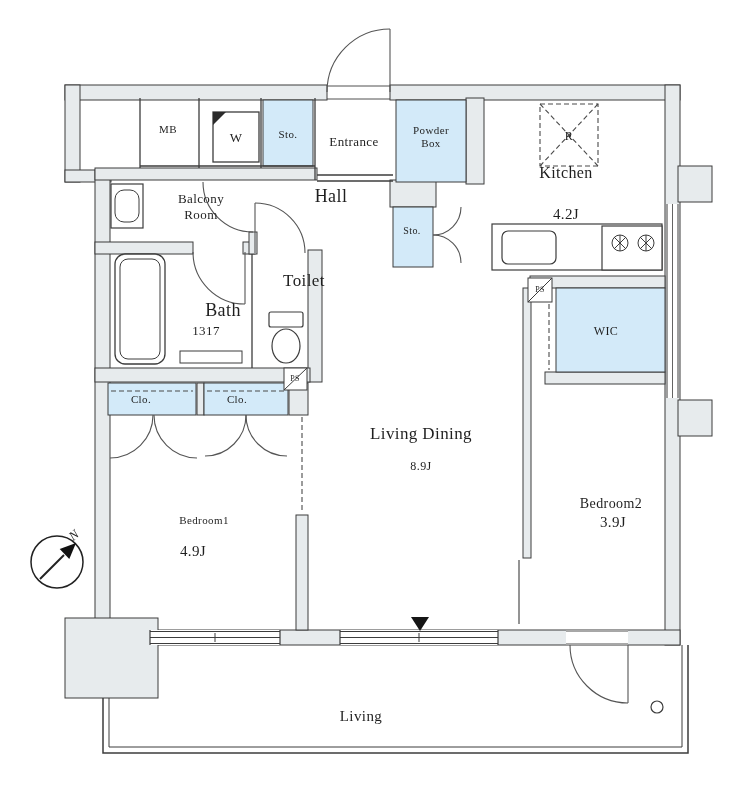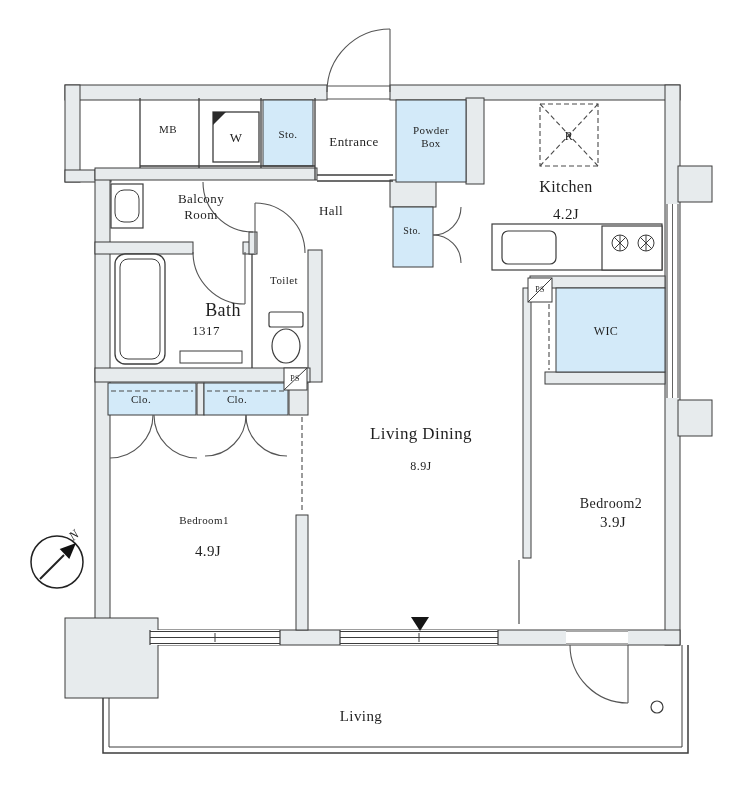--- a/index.html
+++ b/index.html
@@ -228,47 +228,47 @@
   <div class="lbl" style="left:236px;top:138px;font-size:13px">W</div>
   <div class="lbl" style="left:288px;top:135px;font-size:11px">Sto.</div>
   <div class="lbl" style="left:354px;top:142px;font-size:13px">Entrance</div>
 
   <div class="lbl" style="left:431px;top:137px;font-size:11px">
     <span class="ln">Powder</span>
     <span class="ln">Box</span>
   </div>
 
   <div class="lbl" style="left:569px;top:136px;font-size:12px">R</div>
-  <div class="lbl" style="left:566px;top:187px;font-size:16px">Kitchen</div>
+  <div class="lbl" style="left:566px;top:173px;font-size:16px">Kitchen</div>
   <div class="lbl" style="left:566px;top:214px;font-size:15px">4.2J</div>
 
   <div class="lbl" style="left:201px;top:207px;font-size:13px">
     <span class="ln">Balcony</span>
     <span class="ln">Room</span>
   </div>
 
-  <div class="lbl" style="left:331px;top:211px;font-size:13px">Hall</div>
+  <div class="lbl" style="left:331px;top:197px;font-size:18px">Hall</div>
   <div class="lbl" style="left:412px;top:231px;font-size:10px">Sto.</div>
 
   <div class="lbl" style="left:223px;top:311px;font-size:18px">Bath</div>
   <div class="lbl" style="left:206px;top:331px;font-size:13px">1317</div>
-  <div class="lbl" style="left:284px;top:281px;font-size:11px">Toilet</div>
+  <div class="lbl" style="left:304px;top:281px;font-size:17px">Toilet</div>
 
   <div class="lbl" style="left:295px;top:379px;font-size:8px">PS</div>
   <div class="lbl" style="left:540px;top:290px;font-size:8px">PS</div>
 
   <div class="lbl" style="left:606px;top:331px;font-size:12px">WIC</div>
   <div class="lbl" style="left:141px;top:400px;font-size:11px">Clo.</div>
   <div class="lbl" style="left:237px;top:400px;font-size:11px">Clo.</div>
 
   <div class="lbl" style="left:421px;top:434px;font-size:17px">Living Dining</div>
   <div class="lbl" style="left:421px;top:466px;font-size:12px">8.9J</div>
 
   <div class="lbl" style="left:204px;top:521px;font-size:11px">Bedroom1</div>
-  <div class="lbl" style="left:208px;top:551px;font-size:15px">4.9J</div>
+  <div class="lbl" style="left:193px;top:551px;font-size:15px">4.9J</div>
 
   <div class="lbl" style="left:611px;top:504px;font-size:14px">Bedroom2</div>
   <div class="lbl" style="left:613px;top:522px;font-size:15px">3.9J</div>
 
   <div class="lbl" style="left:361px;top:716px;font-size:15px">Living</div>
 
   <div class="lbl north-lbl" style="left:74px;top:535px;font-size:13px">N</div>
 
 </div>
 

